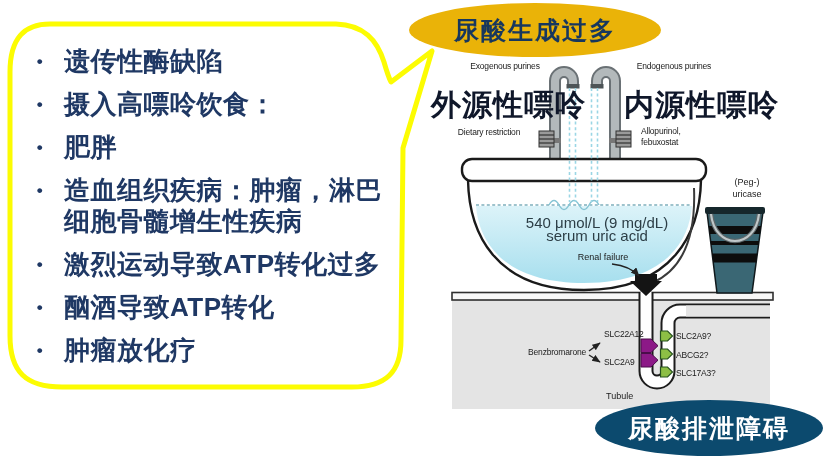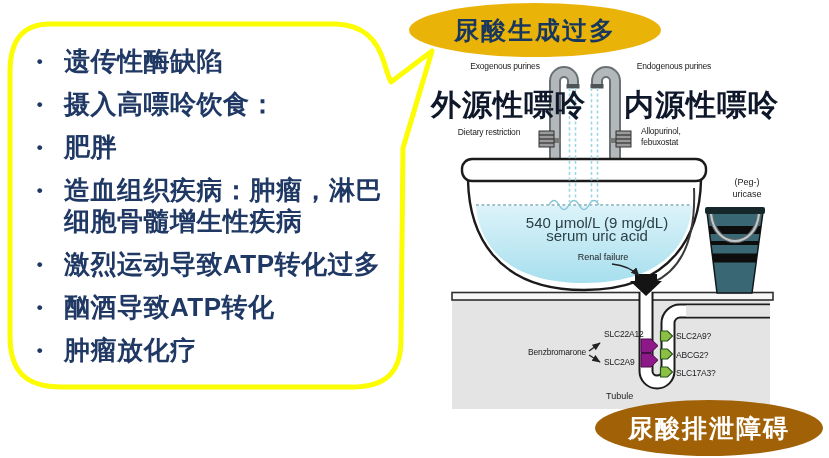--- a/index.html
+++ b/index.html
@@ -26,21 +26,21 @@
     position:absolute; border-radius:50%;
     display:flex; align-items:center; justify-content:center;
     font-weight:bold; z-index:6; white-space:nowrap;
   }
   .ellipse.top {
     left:409px; top:3px; width:252px; height:54px;
     background:#eab308; color:#17375E; font-size:25px; letter-spacing:2px;
   }
   .ellipse.bottom {
     left:595px; top:400px; width:228px; height:56px;
-    background:#a16207; color:#ffffff; font-size:25px; letter-spacing:2px;
+    background:#0c4a6e; color:#ffffff; font-size:25px; letter-spacing:2px;
   }
 
   
   .dlabel { position:absolute; z-index:3; color:#1b1b1b; }
   .small-label { font-size:8.5px; line-height:10.5px; letter-spacing:-0.2px; }
   .zh-big { font-size:30px; font-weight:bold; color:#0f172a; white-space:nowrap; letter-spacing:1px; }
   .center { text-align:center; }
   .right { text-align:right; }
   .pre { white-space:pre-line; }
 </style>

